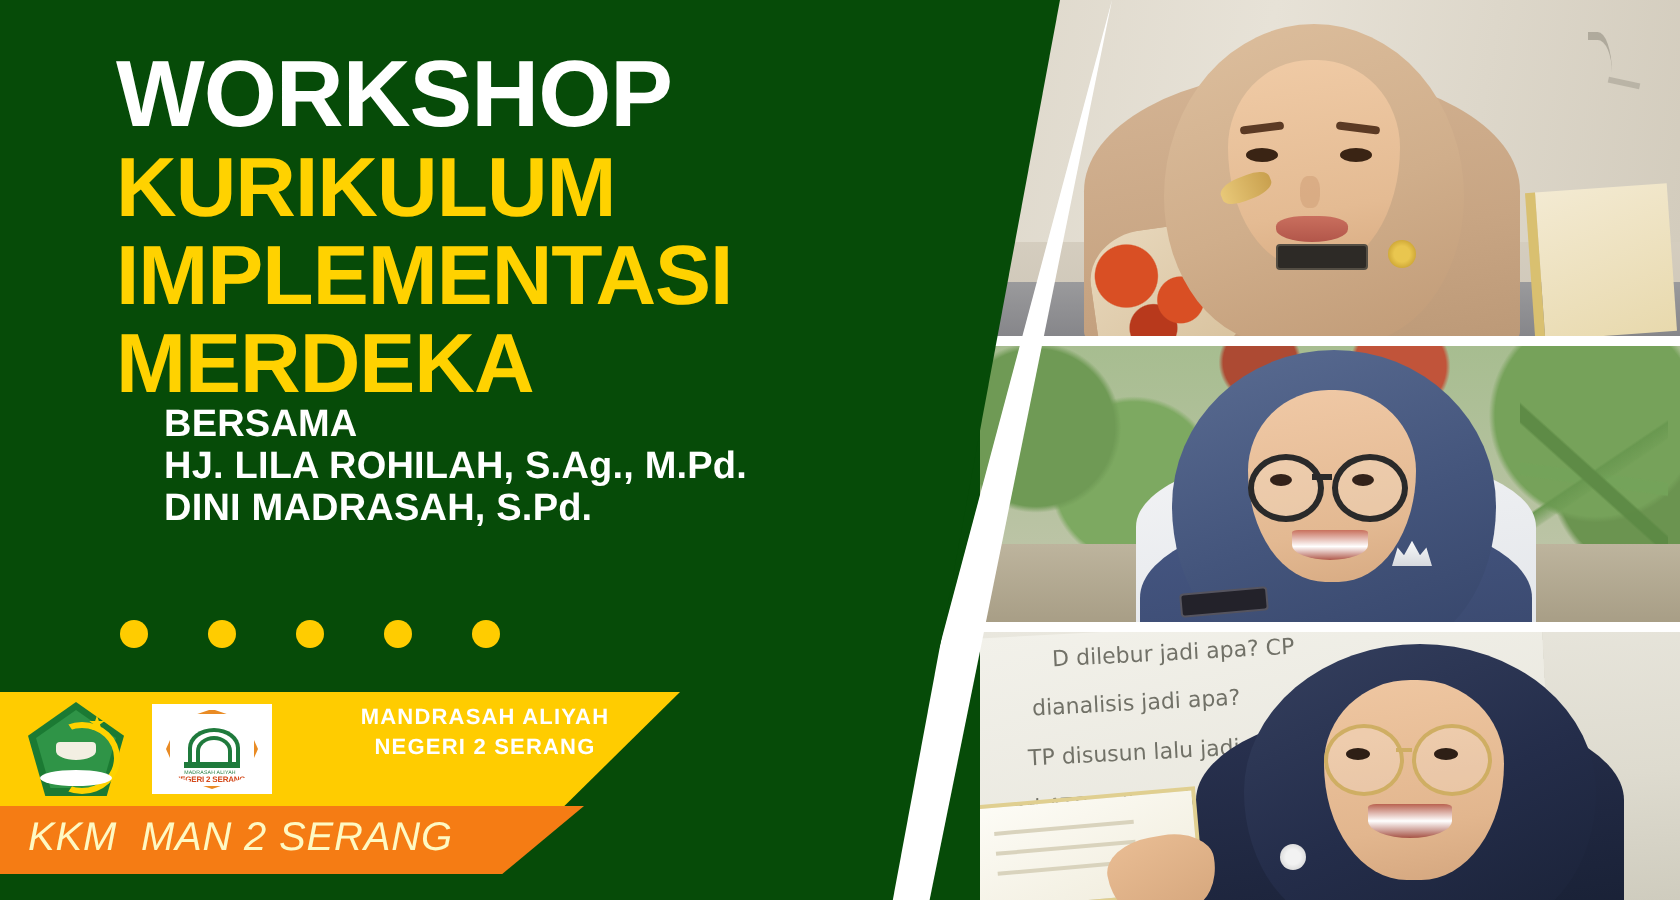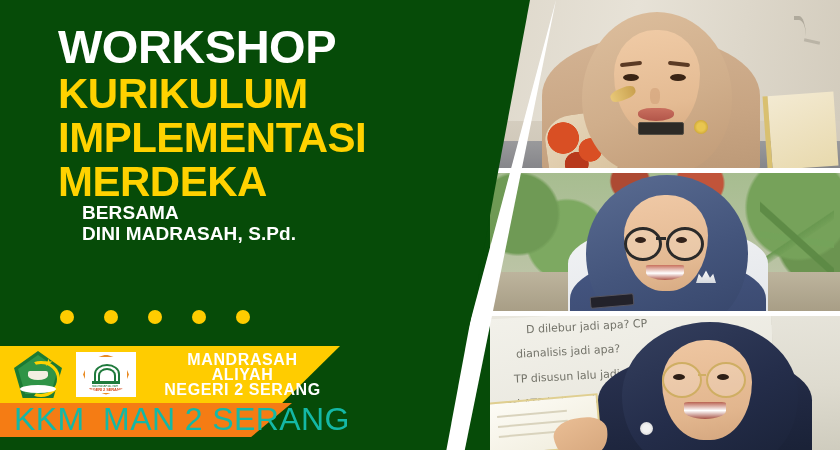--- a/index.html
+++ b/index.html
@@ -220,27 +220,28 @@
     background:#ffcc00;
     clip-path:polygon(0 0, 100% 0, 83% 100%, 0% 100%);
   }
   .band-orange{
     position:absolute;left:0;top:403px;width:292px;height:34px;
     background:#f57c14;
     clip-path:polygon(0 0, 100% 0, 86% 100%, 0% 100%);
   }
   .band-text{
     position:absolute;left:155px;top:352px;width:175px;
-    color:#ffffff;font-size:16px;font-weight:bold;line-height:15px;
+    color:#ffffff;font-size:11px;font-weight:bold;line-height:15px;
     text-align:center;letter-spacing:.6px;
   }
   .kkm-text{
     position:absolute;left:14px;top:405px;
-    color:#14b8a6;font-size:32px;line-height:29px;letter-spacing:.4px;
+    color:#fef9c3;font-size:20px;line-height:29px;letter-spacing:.4px;
     white-space:pre;
+    font-style:italic;
   }
 
   
   .logo-kemenag{
     position:absolute;left:14px;top:351px;width:48px;height:47px;
   }
   .logo-kemenag .pent{
     position:absolute;inset:0;background:#1b7a33;
     clip-path:polygon(50% 0%, 100% 36%, 82% 100%, 18% 100%, 0% 36%);
   }
@@ -378,20 +379,21 @@
 
   <div class="headline">
     <p class="t-workshop">WORKSHOP</p>
     <p class="t-line">KURIKULUM</p>
     <p class="t-line">IMPLEMENTASI</p>
     <p class="t-line">MERDEKA</p>
   </div>
 
   <div class="subblock">
     <p class="s-line">BERSAMA</p>
+    <p class="s-line">HJ. LILA ROHILAH, S.Ag., M.Pd.</p>
     <p class="s-line">DINI MADRASAH, S.Pd.</p>
   </div>
 
   <div class="dots">
     <span class="dot"></span>
     <span class="dot"></span>
     <span class="dot"></span>
     <span class="dot"></span>
     <span class="dot"></span>
   </div>

